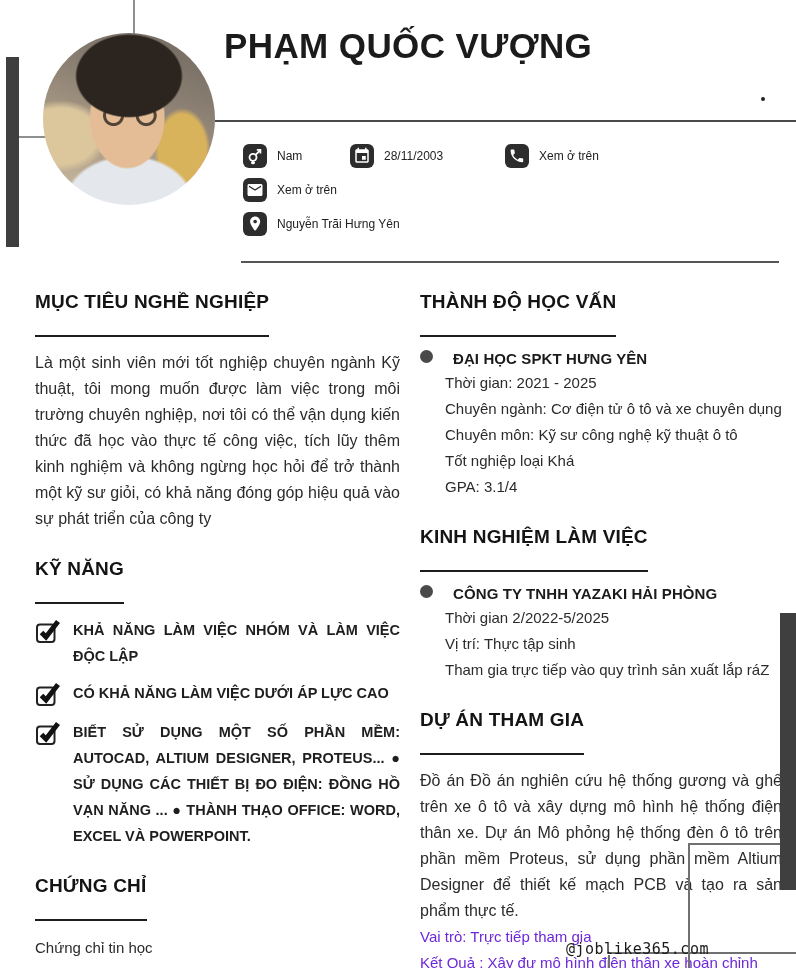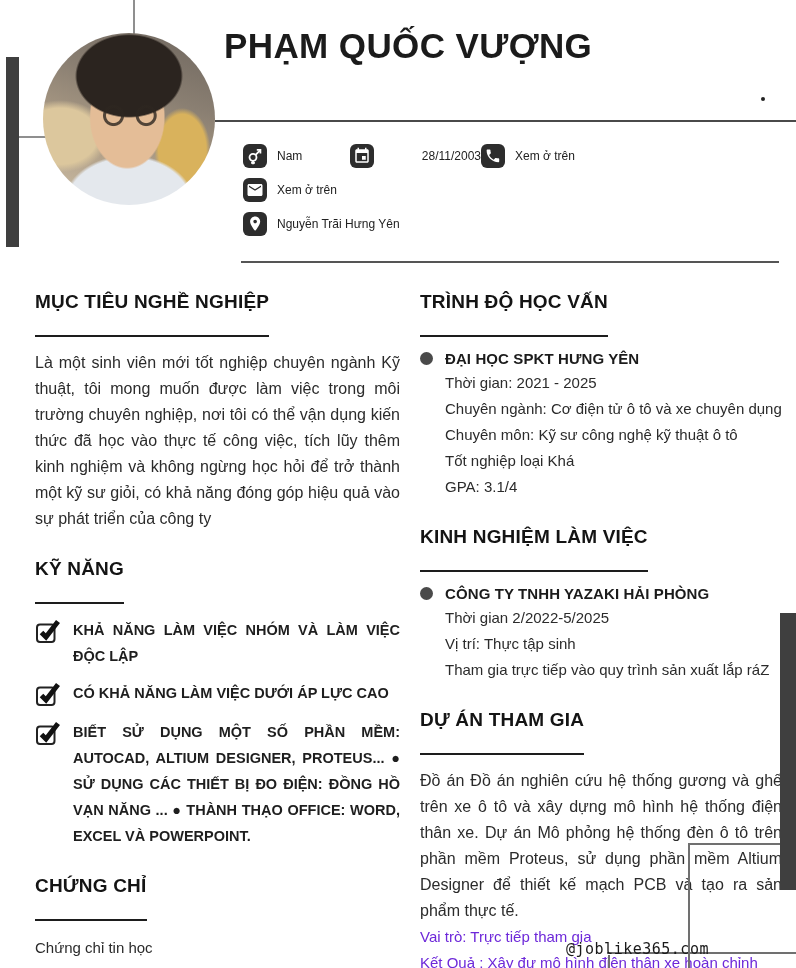--- a/index.html
+++ b/index.html
@@ -37,21 +37,21 @@
     z-index:3;
   }
   .name {
     position:absolute; left:224px; top:26px;
     font-size:35px; font-weight:700; letter-spacing:.4px; color:#1b1b1b; white-space:nowrap;text-align:right;
   }
   .contact { position:absolute; left:243px; top:144px; width:540px; font-size:12px; color:#222; }
   .c-row { display:flex; align-items:center; height:24px; margin-bottom:10px; }
   .c-item { display:flex; align-items:center; }
   .c-item.w1 { width:107px; }
-  .c-item.w2 { width:131px;justify-content:space-between; }
+  .c-item.w2 { width:155px; }
   .c-ic { width:24px; height:24px; flex:0 0 24px; margin-right:10px; }
   .c-ic svg { display:block; }
 
   
   .main { position:absolute; left:35px; top:291px; width:747px; display:flex; gap:20px; }
   .col-left  { width:365px; }
   .col-right { width:362px; }
   .sec { margin-bottom:26px; }
   .sec-title {
     display:inline-block; font-size:19px; font-weight:700; color:#141414; letter-spacing:.2px;
@@ -59,21 +59,21 @@
   }
   .para { font-size:16px; line-height:26px; color:#2b2b2b; text-align:justify; }
   .plain { font-size:15px; line-height:27px; color:#2b2b2b; }
 
   
   .skill { display:flex; align-items:flex-start; gap:11px; margin-bottom:11px; }
   .chk { flex:0 0 27px; width:27px; height:27px; margin-top:1px; overflow:visible; }
   .skill-text { font-size:14.5px; font-weight:700; line-height:26px; color:#1e1e1e; text-align:justify; }
 
   
-  .org-row { display:flex; align-items:center; gap:12px; margin-bottom:3px; }
+  .org-row { display:flex; gap:20px; margin-bottom:3px; }
   .bullet { width:13px; height:13px; border-radius:50%; background:#4a4a4a; flex:0 0 13px; }
   .org { font-size:15px; font-weight:700; color:#1b1b1b; letter-spacing:.1px; }
   .entry-details { padding-left:25px; }
   .entry-details div { font-size:15px; line-height:26px; color:#2b2b2b; }
   .proj-extra div { font-size:15px; line-height:26px; color:#6d28d9; }
   .proj-extra { margin-top:0; }
 
   
   .watermark {
     position:absolute; left:566px; top:940px; z-index:3;
@@ -209,21 +209,21 @@
         <div class="sec-title">CHỨNG CHỈ</div>
         <div class="plain">Chứng chỉ tin học</div>
         <div class="plain">Chứng chỉ tiếng Anh B2</div>
       </div>
 
     </div>
 
     <div class="col-right">
 
       <div class="sec">
-        <div class="sec-title">TRÌNH ĐỘ HỌC VẤN</div>
+        <div class="sec-title">THÀNH ĐỘ HỌC VẤN</div>
         <div class="org-row">
           <span class="bullet"></span>
           <span class="org">ĐẠI HỌC SPKT HƯNG YÊN</span>
         </div>
         <div class="entry-details">
           <div>Thời gian: 2021 - 2025</div>
           <div>Chuyên ngành: Cơ điện tử ô tô và xe chuyên dụng</div>
           <div>Chuyên môn: Kỹ sư công nghệ kỹ thuật ô tô</div>
           <div>Tốt nghiệp loại Khá</div>
           <div>GPA: 3.1/4</div>

